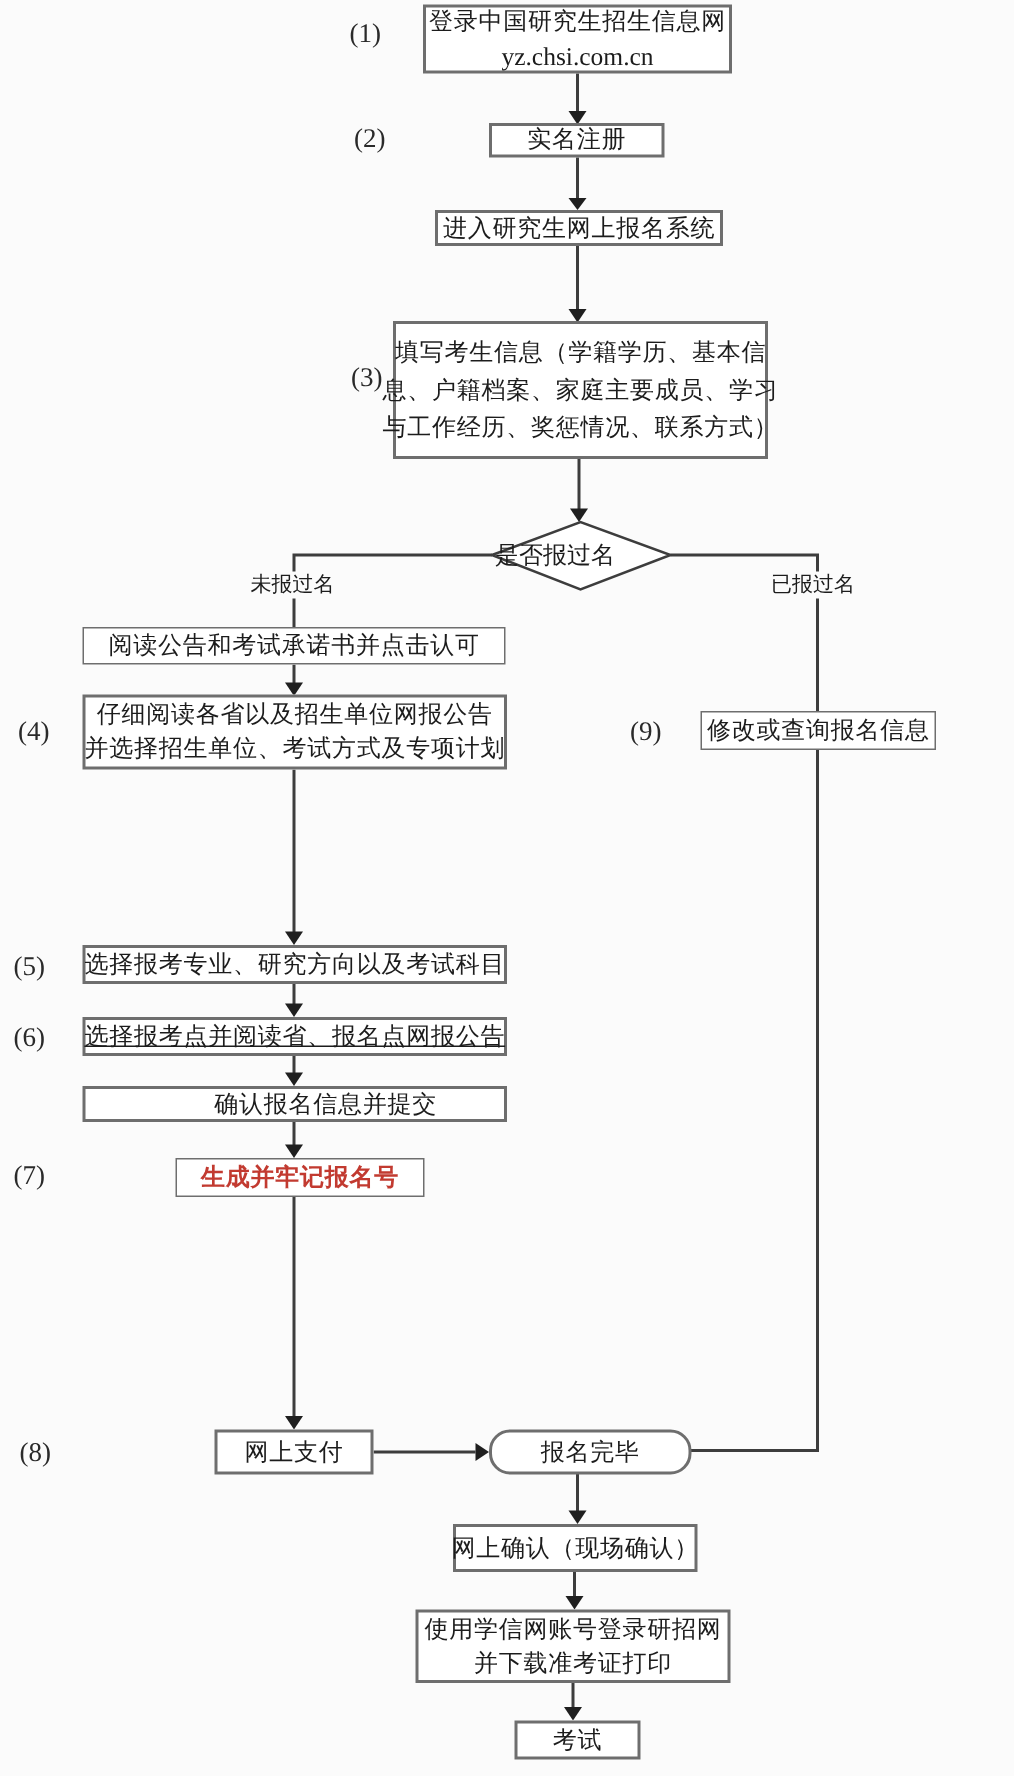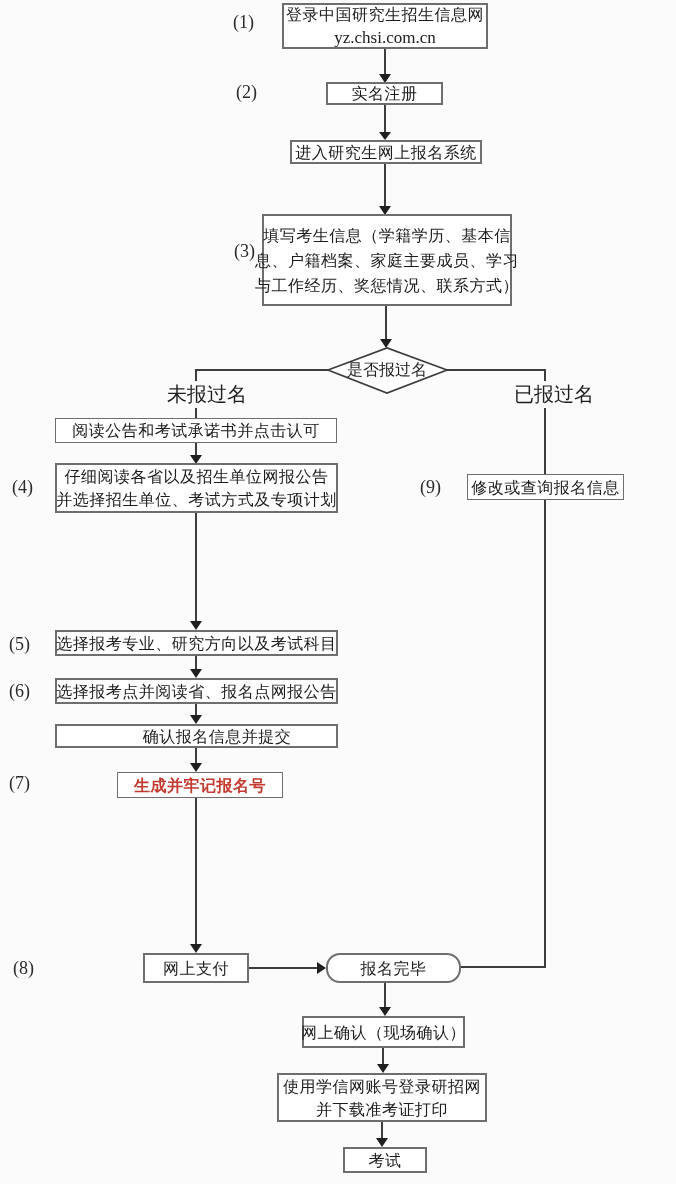--- a/index.html
+++ b/index.html
@@ -43,27 +43,27 @@
     font-size:18px;
     color:#2a2a2a;
     z-index:2;
     white-space:nowrap;
   }
   .diamond-label{
     position:absolute;
     z-index:2;
     font-size:16px;
     color:#1c1c1c;
-    text-align:center;
+    text-align:left;
     white-space:nowrap;
   }
   .branch-label{
     position:absolute;
     z-index:2;
-    font-size:20px;
+    font-size:14px;
     color:#1c1c1c;
     background:#fbfbfb;
     padding:0 2px;
     white-space:nowrap;
   }
 </style>
 </head>
 <body>
 
 <div class="canvas">
@@ -146,21 +146,21 @@
   </div>
 
   <div class="box thinbox" style="left:55px;top:418px;width:282px;height:25px;">
     <span class="ln">阅读公告和考试承诺书并点击认可</span>
   </div>
 
   <div class="box" style="left:55px;top:630px;width:283px;height:26px;">
     <span class="ln">选择报考专业、研究方向以及考试科目</span>
   </div>
 
-  <div class="box" style="left:55px;top:678px;width:283px;height:26px;">
+  <div class="box" style="left:55px;top:678px;width:283px;height:26px;text-decoration:underline;">
     <span class="ln">选择报考点并阅读省、报名点网报公告</span>
   </div>
 
   <div class="box" style="left:55px;top:724px;width:283px;height:24px;padding-left:41px;">
     <span class="ln">确认报名信息并提交</span>
   </div>
 
   <div class="box thinbox" style="left:117px;top:772px;width:166px;height:26px;">
     <span class="ln red-bold">生成并牢记报名号</span>
   </div>

